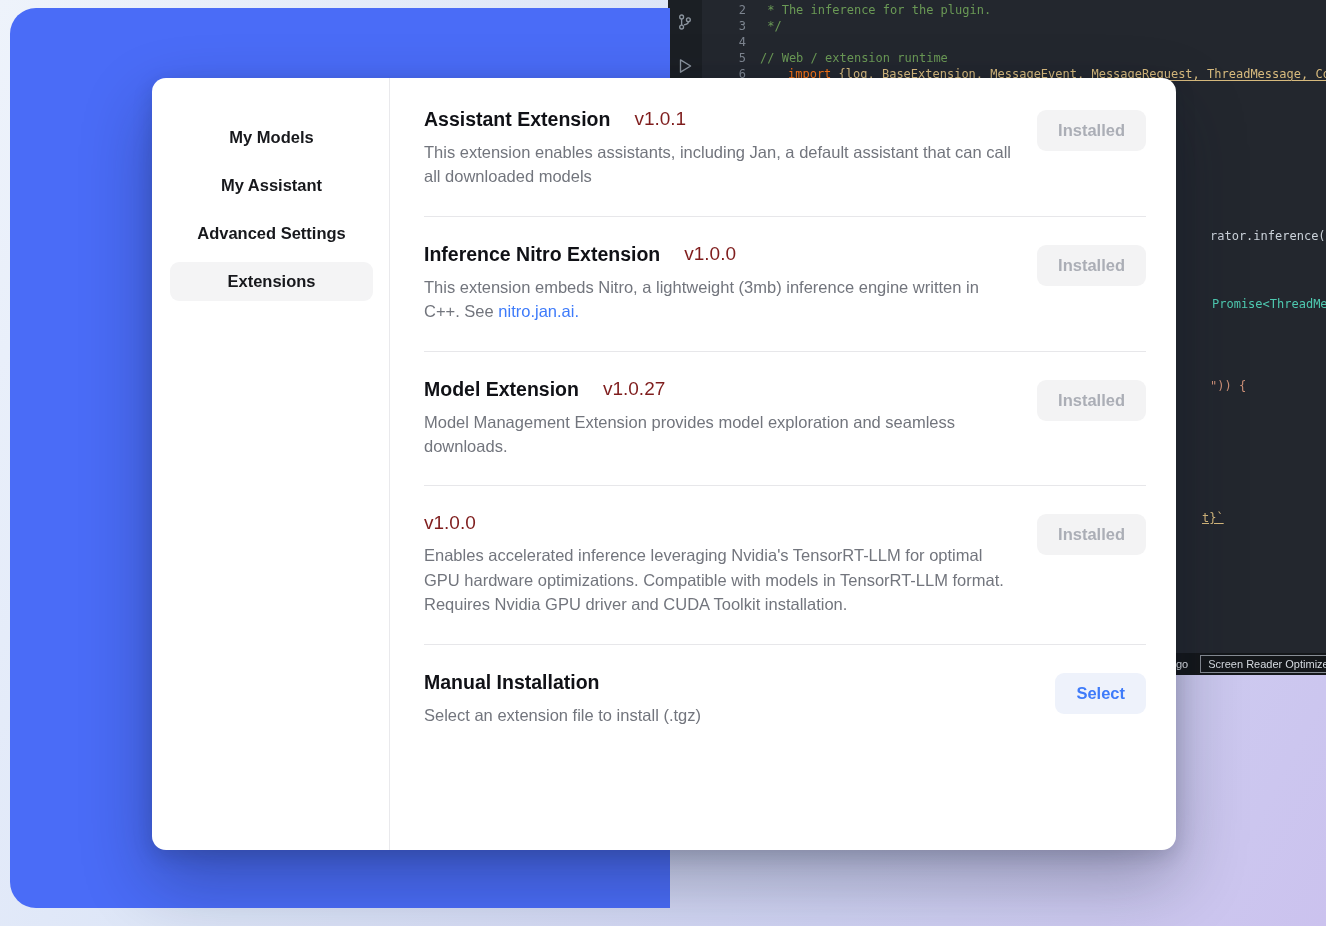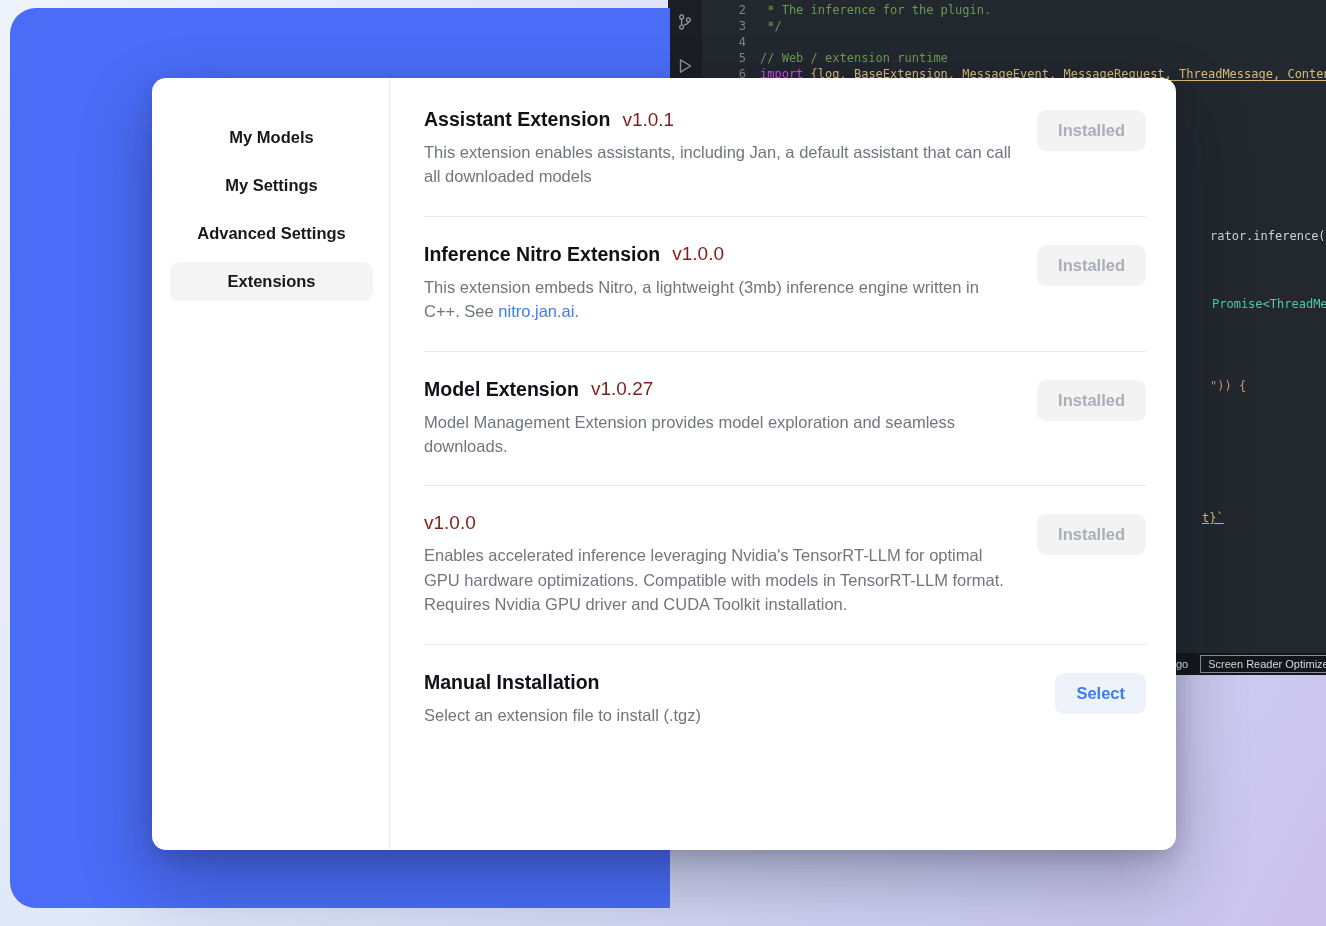--- a/index.html
+++ b/index.html
@@ -20,21 +20,21 @@
     padding-top:13px;gap:22px;box-sizing:border-box;
   }
   .code-area{
     position:absolute;left:34px;top:0;right:0;bottom:22px;
     font:12px/16px "DejaVu Sans Mono",monospace;color:#d4d4d4;
     padding-top:2px;overflow:hidden;
   }
   .code-line{display:flex;white-space:pre;}
   .ln{width:44px;flex:none;text-align:right;padding-right:14px;color:#7d8590;}
   .c-comment{color:#6a9955;}
-  .c-kw{color:#d946ef;}
+  .c-kw{color:#f97316;margin-left:28px;}
   .c-ident{color:#d7ba7d;text-decoration:underline;text-underline-offset:2px;}
   .frag{position:absolute;font:12px/16px "DejaVu Sans Mono",monospace;white-space:pre;}
   .frag-1{top:228px;left:508px;color:#ccd3db;}
   .frag-2{top:296px;left:510px;color:#4ec9b0;}
   .frag-3{top:378px;left:508px;color:#ce9178;}
   .frag-4{top:510px;left:500px;color:#d7ba7d;text-decoration:underline;}
   .statusbar{
     position:absolute;left:0;right:0;bottom:0;height:22px;background:#14171a;
     display:flex;align-items:center;gap:12px;padding-left:508px;
     font-size:11px;color:#e3e7eb;white-space:nowrap;
@@ -59,21 +59,21 @@
   }
   .side-item{
     padding:10px 20px;border-radius:9px;margin-bottom:9px;
     font-size:16.5px;font-weight:700;color:#17181c;cursor:pointer;
   }
   .side-item.active{background:#f4f4f5;}
 
   .main{flex:1;padding:30px 30px 0 34px;box-sizing:border-box;}
   .row{display:flex;justify-content:space-between;align-items:flex-start;}
   .row-text{width:592px;}
-  .row-title{display:flex;align-items:center;gap:12px;}
+  .row-title{display:flex;align-items:flex-start;gap:24px;}
   .row-title h3{margin:0;font-size:19.5px;font-weight:700;color:#101116;}
   .ver{font-size:19px;color:#7f1d1d;}
   .desc{margin:9px 0 0;font-size:16.5px;line-height:1.48;color:#72757d;}
   .link{color:#3e7bfa;text-decoration:none;cursor:pointer;}
   .btn{
     border:0;border-radius:9px;font-family:inherit;font-size:16.5px;
     font-weight:700;padding:11px 21px;cursor:pointer;margin-top:2px;white-space:nowrap;
   }
   .btn.installed{background:#f3f3f4;color:#abaeb6;}
   .btn.select{background:#eef2fb;color:#3e7bfa;font-weight:700;}
@@ -132,21 +132,21 @@
     <span class="sr-box">Screen Reader Optimized</span>
   </div>
 </div>
 
 <div class="blue-panel"></div>
 
 <div class="card">
 
   <aside class="sidebar">
     <div class="side-item">My Models</div>
-    <div class="side-item">My Settings</div>
+    <div class="side-item">My Assistant</div>
     <div class="side-item">Advanced Settings</div>
     <div class="side-item active">Extensions</div>
   </aside>
 
   <main class="main">
 
     <section class="row">
       <div class="row-text">
         <div class="row-title">
           <h3>Assistant Extension</h3>

